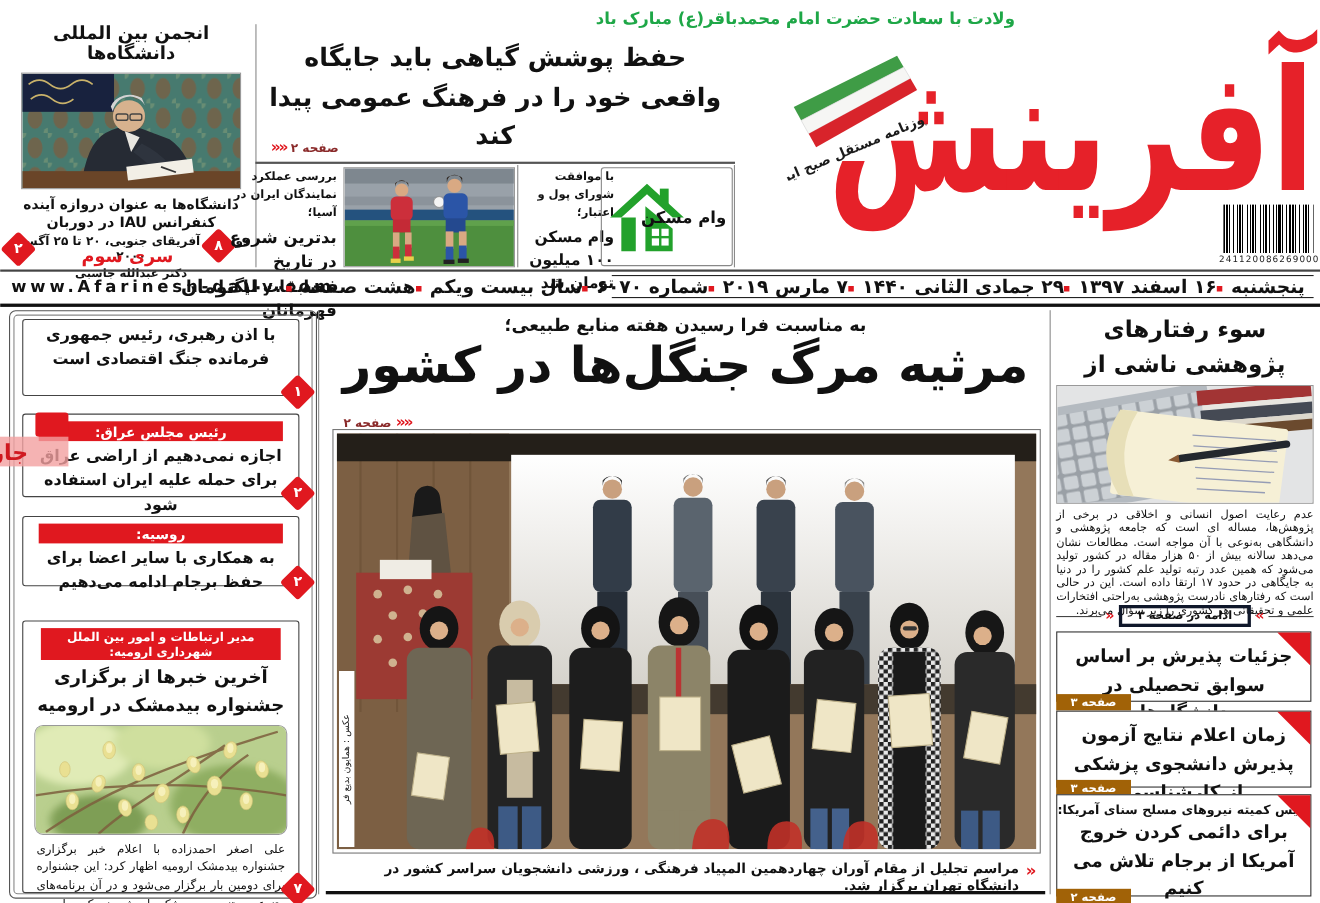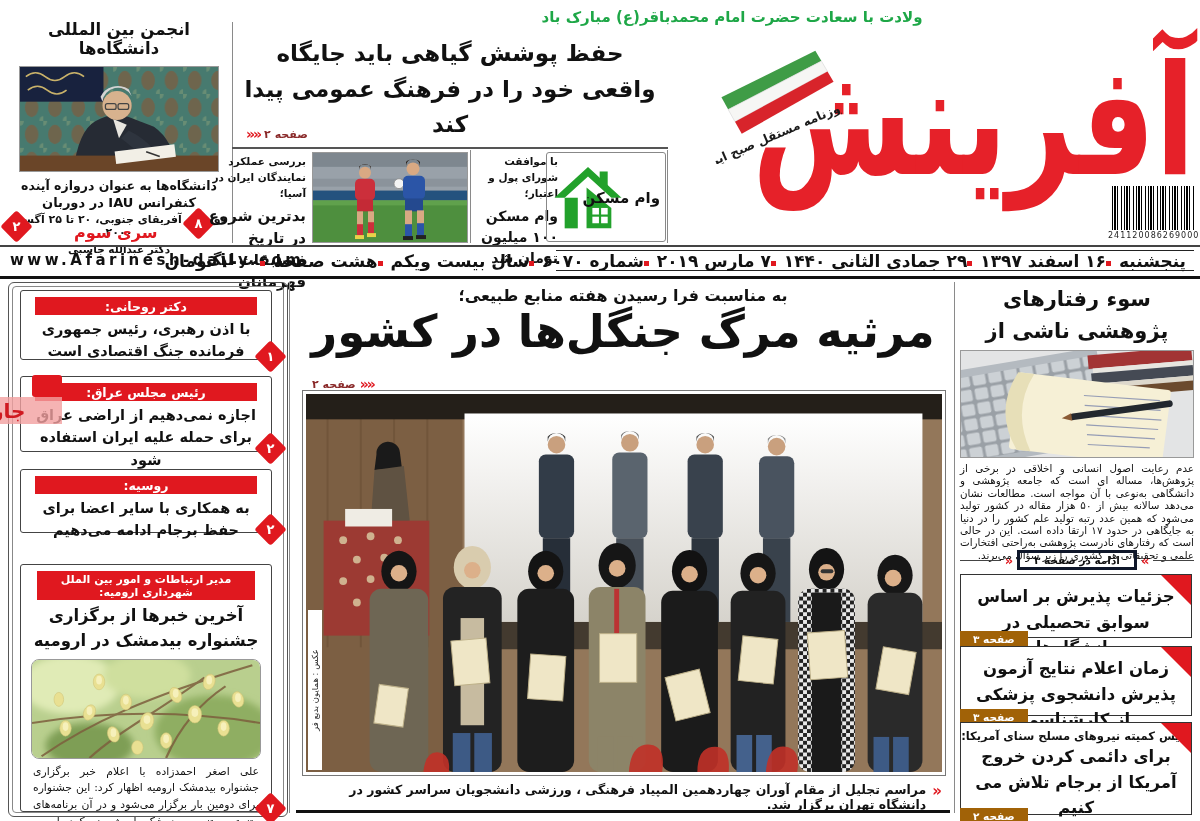--- a/index.html
+++ b/index.html
@@ -279,21 +279,20 @@
     <span class="dl-item">شماره ۶۰۷۰</span>
     <span class="dl-item">سال بیست ویکم</span>
     <span class="dl-item">هشت صفحه</span>
     <span class="dl-item">۱۰۰۰ تومان</span>
   </div>
   <div class="abs rule2"></div>
 
   <div class="abs sidebar"></div>
 
   <div class="sbox sb1">
-    <div class="hd">دکتر روحانی:</div>
     <div class="tx">با اذن رهبری، رئیس جمهوری فرمانده جنگ اقتصادی است</div>
     <div class="diamond sbadge">
         <span>۱</span>
       </div>
   </div>
   <div class="sbox sb2">
     <div class="hd">رئیس مجلس عراق:</div>
     <div class="tx">اجازه نمی‌دهیم از اراضی عراق برای حمله علیه ایران استفاده شود</div>
     <div class="diamond sbadge">
         <span>۲</span>

